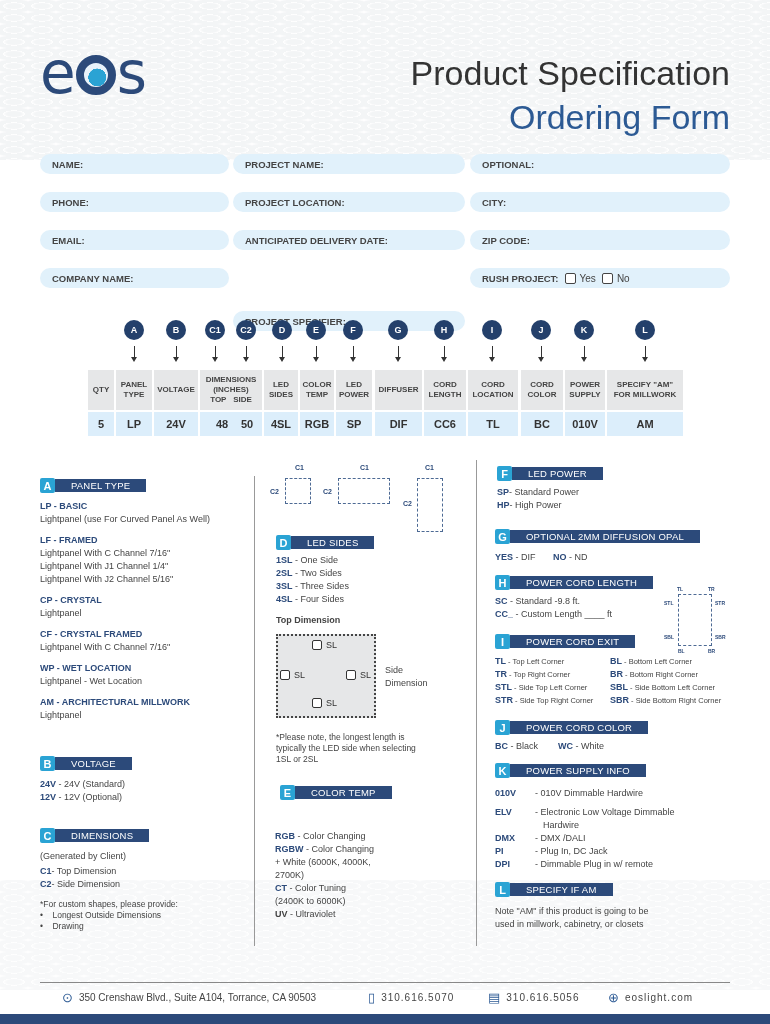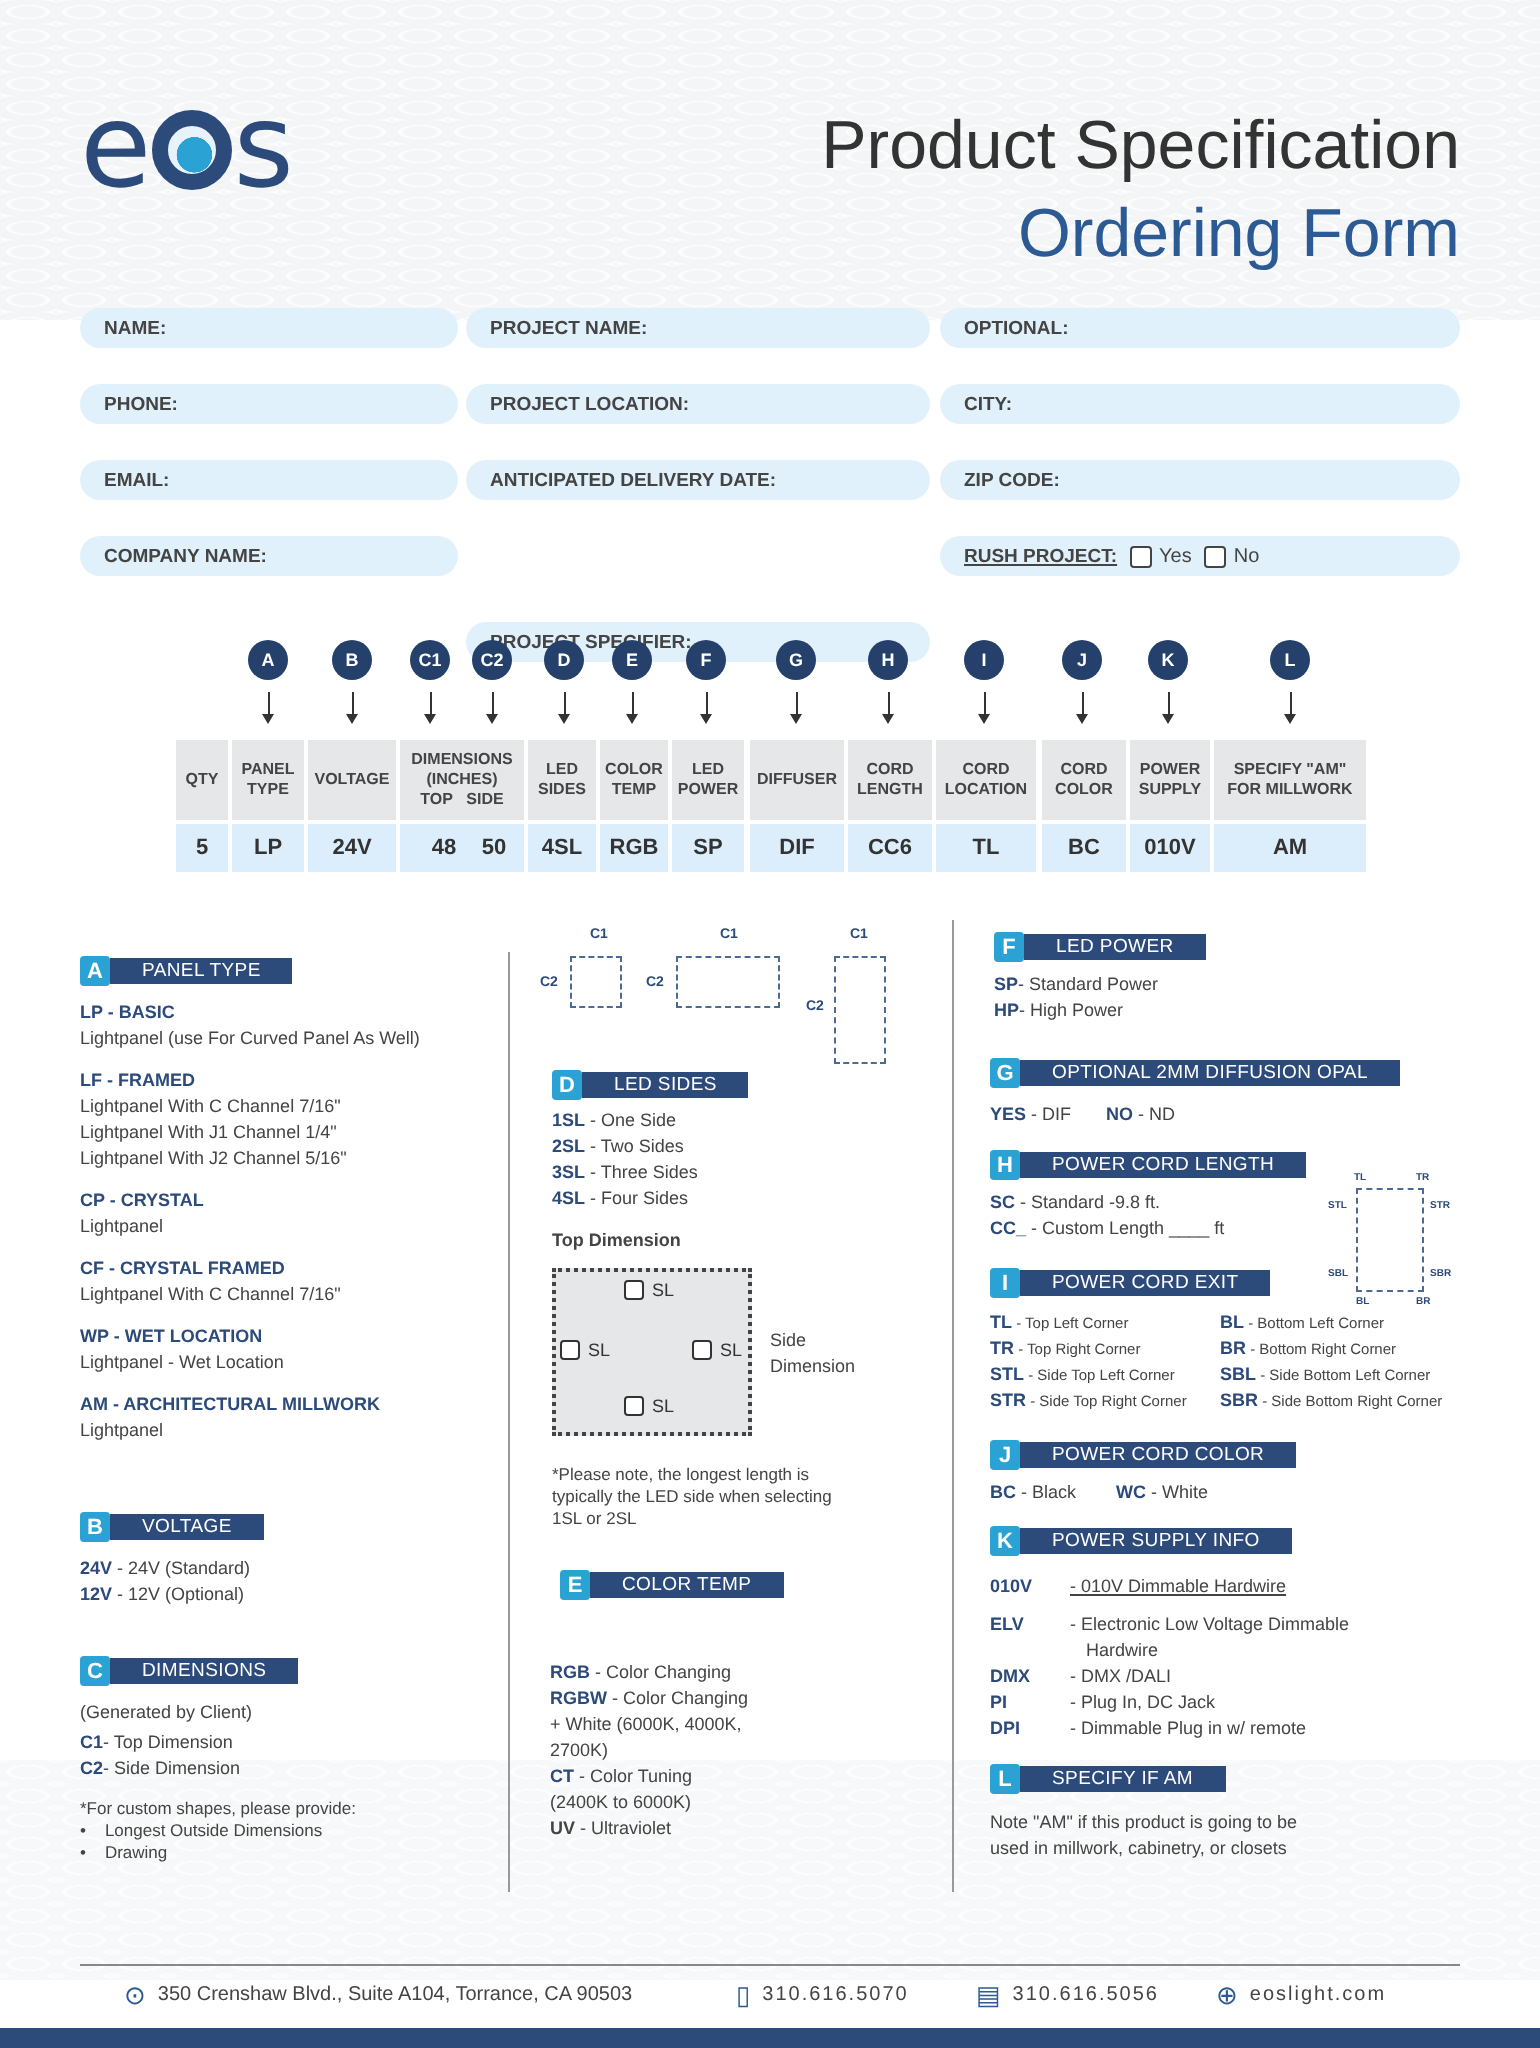--- a/index.html
+++ b/index.html
@@ -92,21 +92,21 @@
     <span>ZIP CODE:</span>
   </div>
 
 <div class="field" style="left:40px;top:268px;width:189px;">
     <span>COMPANY NAME:</span>
   </div>
 <div class="field" style="left:233px;top:268px;width:232px;margin-top:43px;">
     <span>PROJECT SPECIFIER:</span>
   </div>
 <div class="field rush" style="left:470px;top:268px;width:260px;">
-  <span style="font-weight:bold;font-size:9.5px;text-decoration:underline;">RUSH PROJECT:</span>
+  <span style="font-weight:bold;font-size:9.5px;">RUSH PROJECT:</span>
   <i class="chk"></i>
     <span>Yes</span>
   <i class="chk"></i>
     <span>No</span>
 </div>
 
 <div class="badge" style="left:124px;top:320px;">A</div>
 <div class="badge" style="left:166px;top:320px;">B</div>
 <div class="badge" style="left:205px;top:320px;">C1</div>
 <div class="badge" style="left:236px;top:320px;">C2</div>
@@ -388,21 +388,21 @@
 <div class="txt" style="left:495px;top:740px;">
   <span class="b">BC</span><span> - Black</span>&nbsp;&nbsp;&nbsp;&nbsp;&nbsp;&nbsp;&nbsp;
   <span class="b">WC</span><span> - White</span>
 </div>
 
 <div class="sec" style="left:495px;top:763px;">
     <span class="l">K</span>
     <span class="t">POWER SUPPLY INFO</span>
   </div>
 <div class="txt" style="left:495px;top:787px;">
-  <div style="margin-bottom:6px;text-decoration:underline;"><span class="b" style="display:inline-block;width:40px;">010V</span><span>- 010V Dimmable Hardwire</span></div>
+  <div style="margin-bottom:6px;"><span class="b" style="display:inline-block;width:40px;">010V</span><span>- 010V Dimmable Hardwire</span></div>
   <div><span class="b" style="display:inline-block;width:40px;">ELV</span><span>- Electronic Low Voltage Dimmable</span></div>
   <div><span style="display:inline-block;width:48px;"></span><span>Hardwire</span></div>
   <div><span class="b" style="display:inline-block;width:40px;">DMX</span><span>- DMX /DALI</span></div>
   <div><span class="b" style="display:inline-block;width:40px;">PI</span><span>- Plug In, DC Jack</span></div>
   <div><span class="b" style="display:inline-block;width:40px;">DPI</span><span>- Dimmable Plug in w/ remote</span></div>
 </div>
 
 <div class="sec" style="left:495px;top:882px;">
     <span class="l">L</span>
     <span class="t">SPECIFY IF AM</span>

